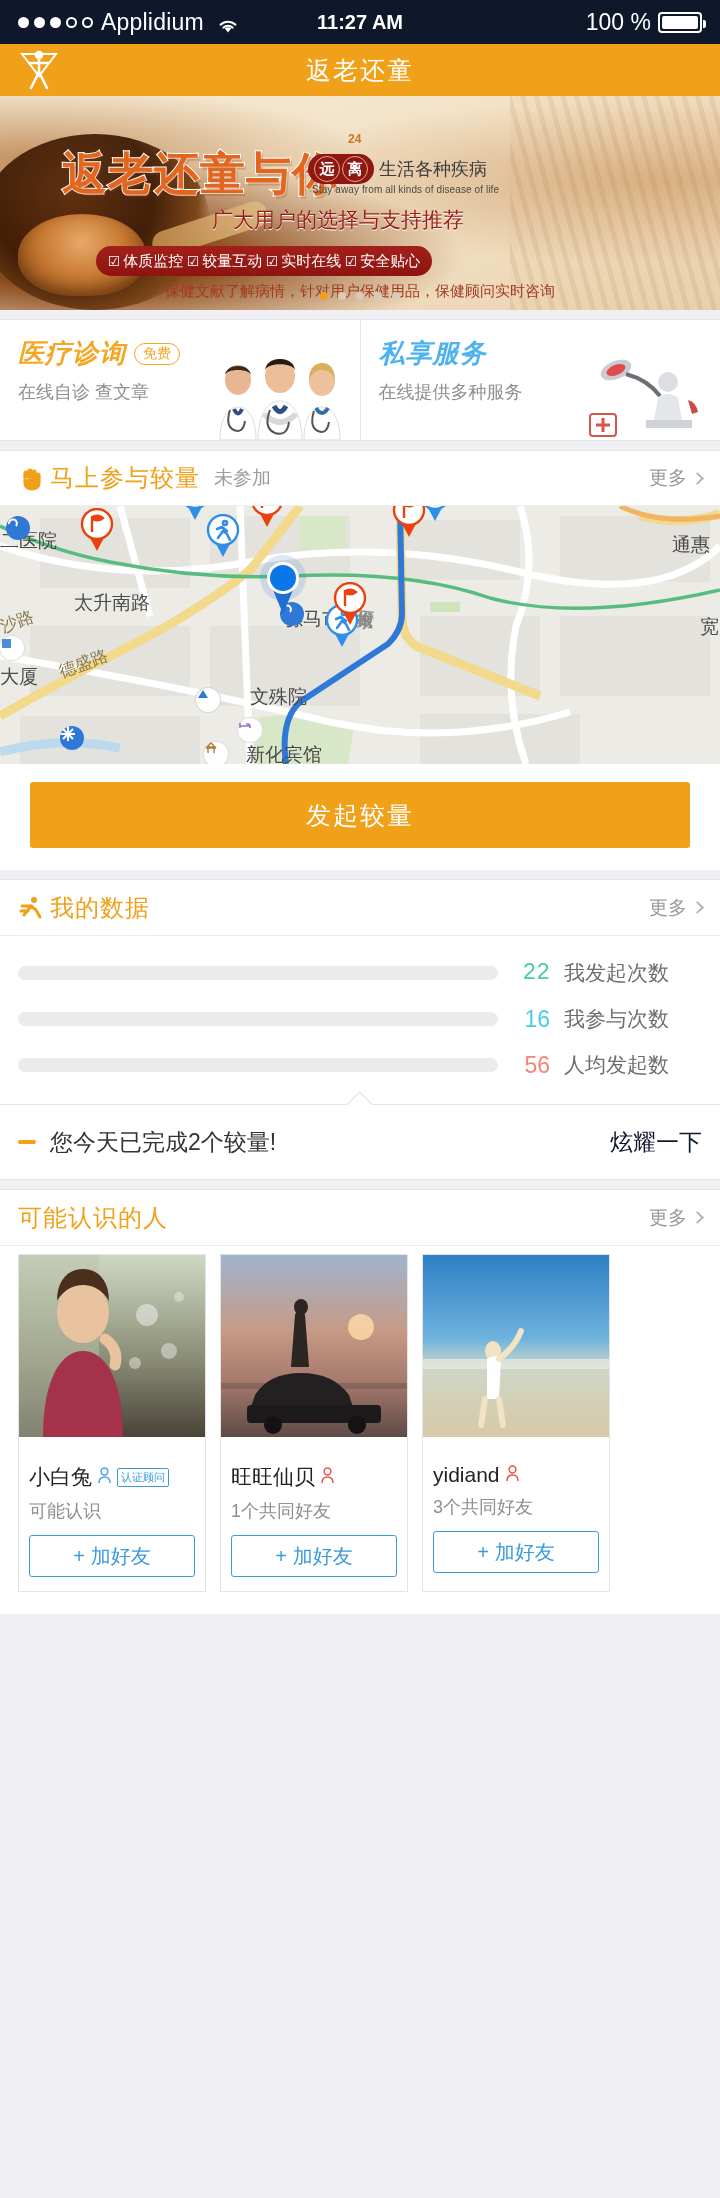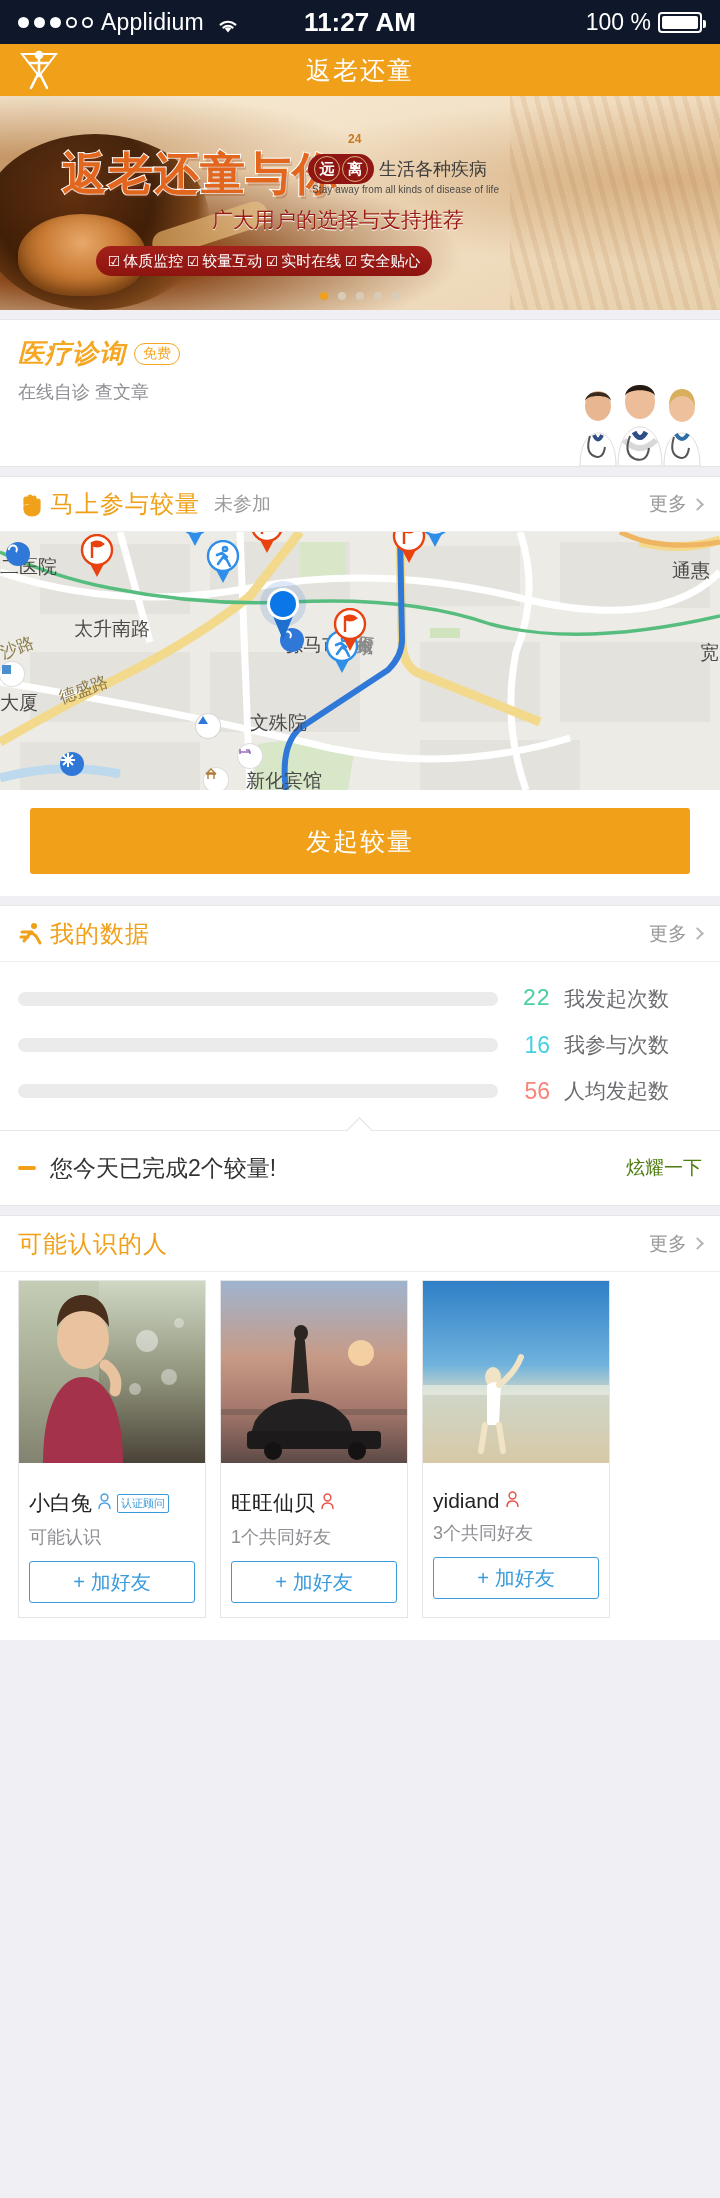--- a/index.html
+++ b/index.html
@@ -18,21 +18,21 @@
     font-size:23px; font-weight:bold; position:relative;
   }
   .sb-left { display:flex; align-items:center; gap:8px; }
   .dots { display:flex; gap:5px; align-items:center; }
   .dot { width:11px; height:11px; border-radius:50%; background:#fff; }
   .dot.empty { background:transparent; border:2px solid #fff; width:11px; height:11px; }
   .carrier { font-size:23px; font-weight:normal; letter-spacing:.2px;}
   .wifi { width:24px; height:18px; position:relative; display:inline-block; margin-left:4px;}
   .sb-center {
     position:absolute; left:0; right:0; text-align:center;
-    font-size:26px; font-weight:bold; pointer-events:none;
+    font-size:20px; font-weight:bold; pointer-events:none;
   }
   .sb-right { margin-left:auto; display:flex; align-items:center; gap:7px; font-weight:normal; font-size:23px;}
   .battery {
     width:44px; height:21px; border:2px solid #fff; border-radius:4px;
     position:relative; display:inline-block;
   }
   .battery::after{
     content:""; position:absolute; right:-6px; top:6px; width:3px; height:8px;
     background:#fff; border-radius:0 2px 2px 0;
   }
@@ -127,21 +127,21 @@
   }
   .dots-nav {
     position:absolute; left:0; right:0; bottom:10px;
     display:flex; justify-content:center; gap:10px;
   }
   .dots-nav i { width:8px; height:8px; border-radius:50%; background:#d8cbb8; display:block;}
   .dots-nav i.on { background:#f0a019; }
 
   
   .services {
-    display:flex; background:#fff; height:148px; margin-top:9px;
+    display:flex; background:#fff; height:122px; margin-top:9px;
     border-top:1px solid #e6e6e6; border-bottom:1px solid #e6e6e6;
   }
   .svc { flex:1; position:relative; padding:16px 0 0 18px; overflow:hidden; }
   .svc + .svc { border-left:1px solid #e6e6e6; }
   .svc-title { font-size:26px; font-weight:bold; font-style:italic; letter-spacing:1px; }
   .svc1 .svc-title { color:#f5a623; }
   .svc2 .svc-title { color:#4db2ee; }
   .svc-head { display:flex; align-items:center; gap:8px;}
   .free-tag {
     border:1.5px solid #f5a623; color:#f5a623; font-size:14px;
@@ -202,21 +202,21 @@
     transform:rotate(45deg);
   }
 
   
   .notice {
     background:#fff; height:76px; display:flex; align-items:center; padding:0 18px;
     border-top:1px solid #e6e6e6; border-bottom:1px solid #e6e6e6;
   }
   .minus { width:18px; height:4px; background:#f0a019; border-radius:2px; margin-right:14px; }
   .notice-text { font-size:23px; color:#333; }
-  .notice-action { margin-left:auto; font-size:19px; color:#4d7c0f; }
+  .notice-action { margin-left:auto; font-size:23px; color:#0f172a; }
 
   
   .people-block { background:#fff; margin-top:9px; border-top:1px solid #e6e6e6; }
   .people-scroll { display:flex; gap:14px; padding:8px 18px 22px; overflow:hidden; }
   .pcard { flex:0 0 186px; border:1px solid #e4e4e4; background:#fff; }
   .pphoto { height:182px; position:relative; overflow:hidden; }
   .pbody { padding:10px 10px 14px;margin-top:16px; }
   .pname-row { display:flex; align-items:center; gap:5px; }
   .pname { font-size:21px; color:#222; font-weight:500; white-space:nowrap; overflow:hidden; }
   .vtag { border:1px solid #3a9bdc; color:#3a9bdc; font-size:11px; border-radius:2px; padding:1px 3px; white-space:nowrap;}
@@ -302,20 +302,21 @@
       <span class="f">
         <span class="chk">☑</span>
         <span>实时在线</span>
       </span>
       <span class="f">
         <span class="chk">☑</span>
         <span>安全贴心</span>
       </span>
     </div>
 
+    <div class="banner-foot">保健文献了解病情，针对用户保健用品，保健顾问实时咨询</div>
 
     <div class="dots-nav">
       <i class="on"></i>
       <i></i>
       <i></i>
       <i></i>
       <i></i>
     </div>
   </div>
 
@@ -343,20 +344,39 @@
             <path d="M60 60 q16 16 32 0" stroke="#d8d8d8" stroke-width="6" fill="none"></path>
             <path d="M66 56 q-7 18 5 23 q12 4 14-11" stroke="#555" stroke-width="2" fill="none"></path>
           </g>
           <g>
             <ellipse cx="118" cy="27" rx="13" ry="15" fill="#eec09c"></ellipse>
             <path d="M105 26c0-12 6-17 13-17s13 5 13 17c0 0-3-10-13-10s-13 10-13 10z" fill="#d8b05c"></path>
             <path d="M100 86c0-22 8-33 18-33s18 11 18 33z" fill="#fff" stroke="#dcdcdc"></path>
             <path d="M112 54 q6 10 12 0" stroke="#2f6ea6" stroke-width="4" fill="none"></path>
             <path d="M110 57 q-5 16 4 20 q9 4 11-9" stroke="#555" stroke-width="2" fill="none"></path>
           </g>
+        </svg>
+      </div>
+    </div>
+    <div class="svc svc2">
+      <div class="svc-head">
+        <span class="svc-title">私享服务</span>
+      </div>
+      <div class="svc-desc">在线提供多种服务</div>
+      <div class="svc-art2">
+        <svg width="140" height="82" viewBox="0 0 140 82">
+          <ellipse cx="40" cy="14" rx="16" ry="9" fill="#c9ccd2" transform="rotate(-22 40 14)"></ellipse>
+          <ellipse cx="40" cy="14" rx="10" ry="5" fill="#e24b4b" transform="rotate(-22 40 14)"></ellipse>
+          <path d="M50 18 q22 6 34 22" stroke="#6b6f76" stroke-width="4" fill="none"></path>
+          <circle cx="92" cy="26" r="10" fill="#dcdee2"></circle>
+          <path d="M82 42 q10 -8 20 0 l4 22 h-28z" fill="#e4e6ea"></path>
+          <path d="M70 64 h46 v8 h-46z" fill="#cfd2d7"></path>
+          <rect x="14" y="58" width="26" height="22" rx="3" fill="#fff" stroke="#d9534f" stroke-width="2"></rect>
+          <path d="M27 62v14M20 69h14" stroke="#d9534f" stroke-width="3"></path>
+          <path d="M112 44 q8 2 10 12 l-6 2z" fill="#c94b4b"></path>
         </svg>
       </div>
     </div>
   </div>
 
   <div class="sec-head top">
     <span class="sec-icon">
       <svg width="26" height="26" viewBox="0 0 26 26">
         <path d="M6 14V8a2 2 0 014 0v5M10 13V6a2 2 0 014 0v7M14 13V7a2 2 0 014 0v7M18 12v-2a2 2 0 014 0v8c0 4-3 7-8 7s-8-3-8-7v-3z" fill="#f0a019" stroke="#f0a019" stroke-width="1.2" stroke-linejoin="round"></path>
       </svg>

